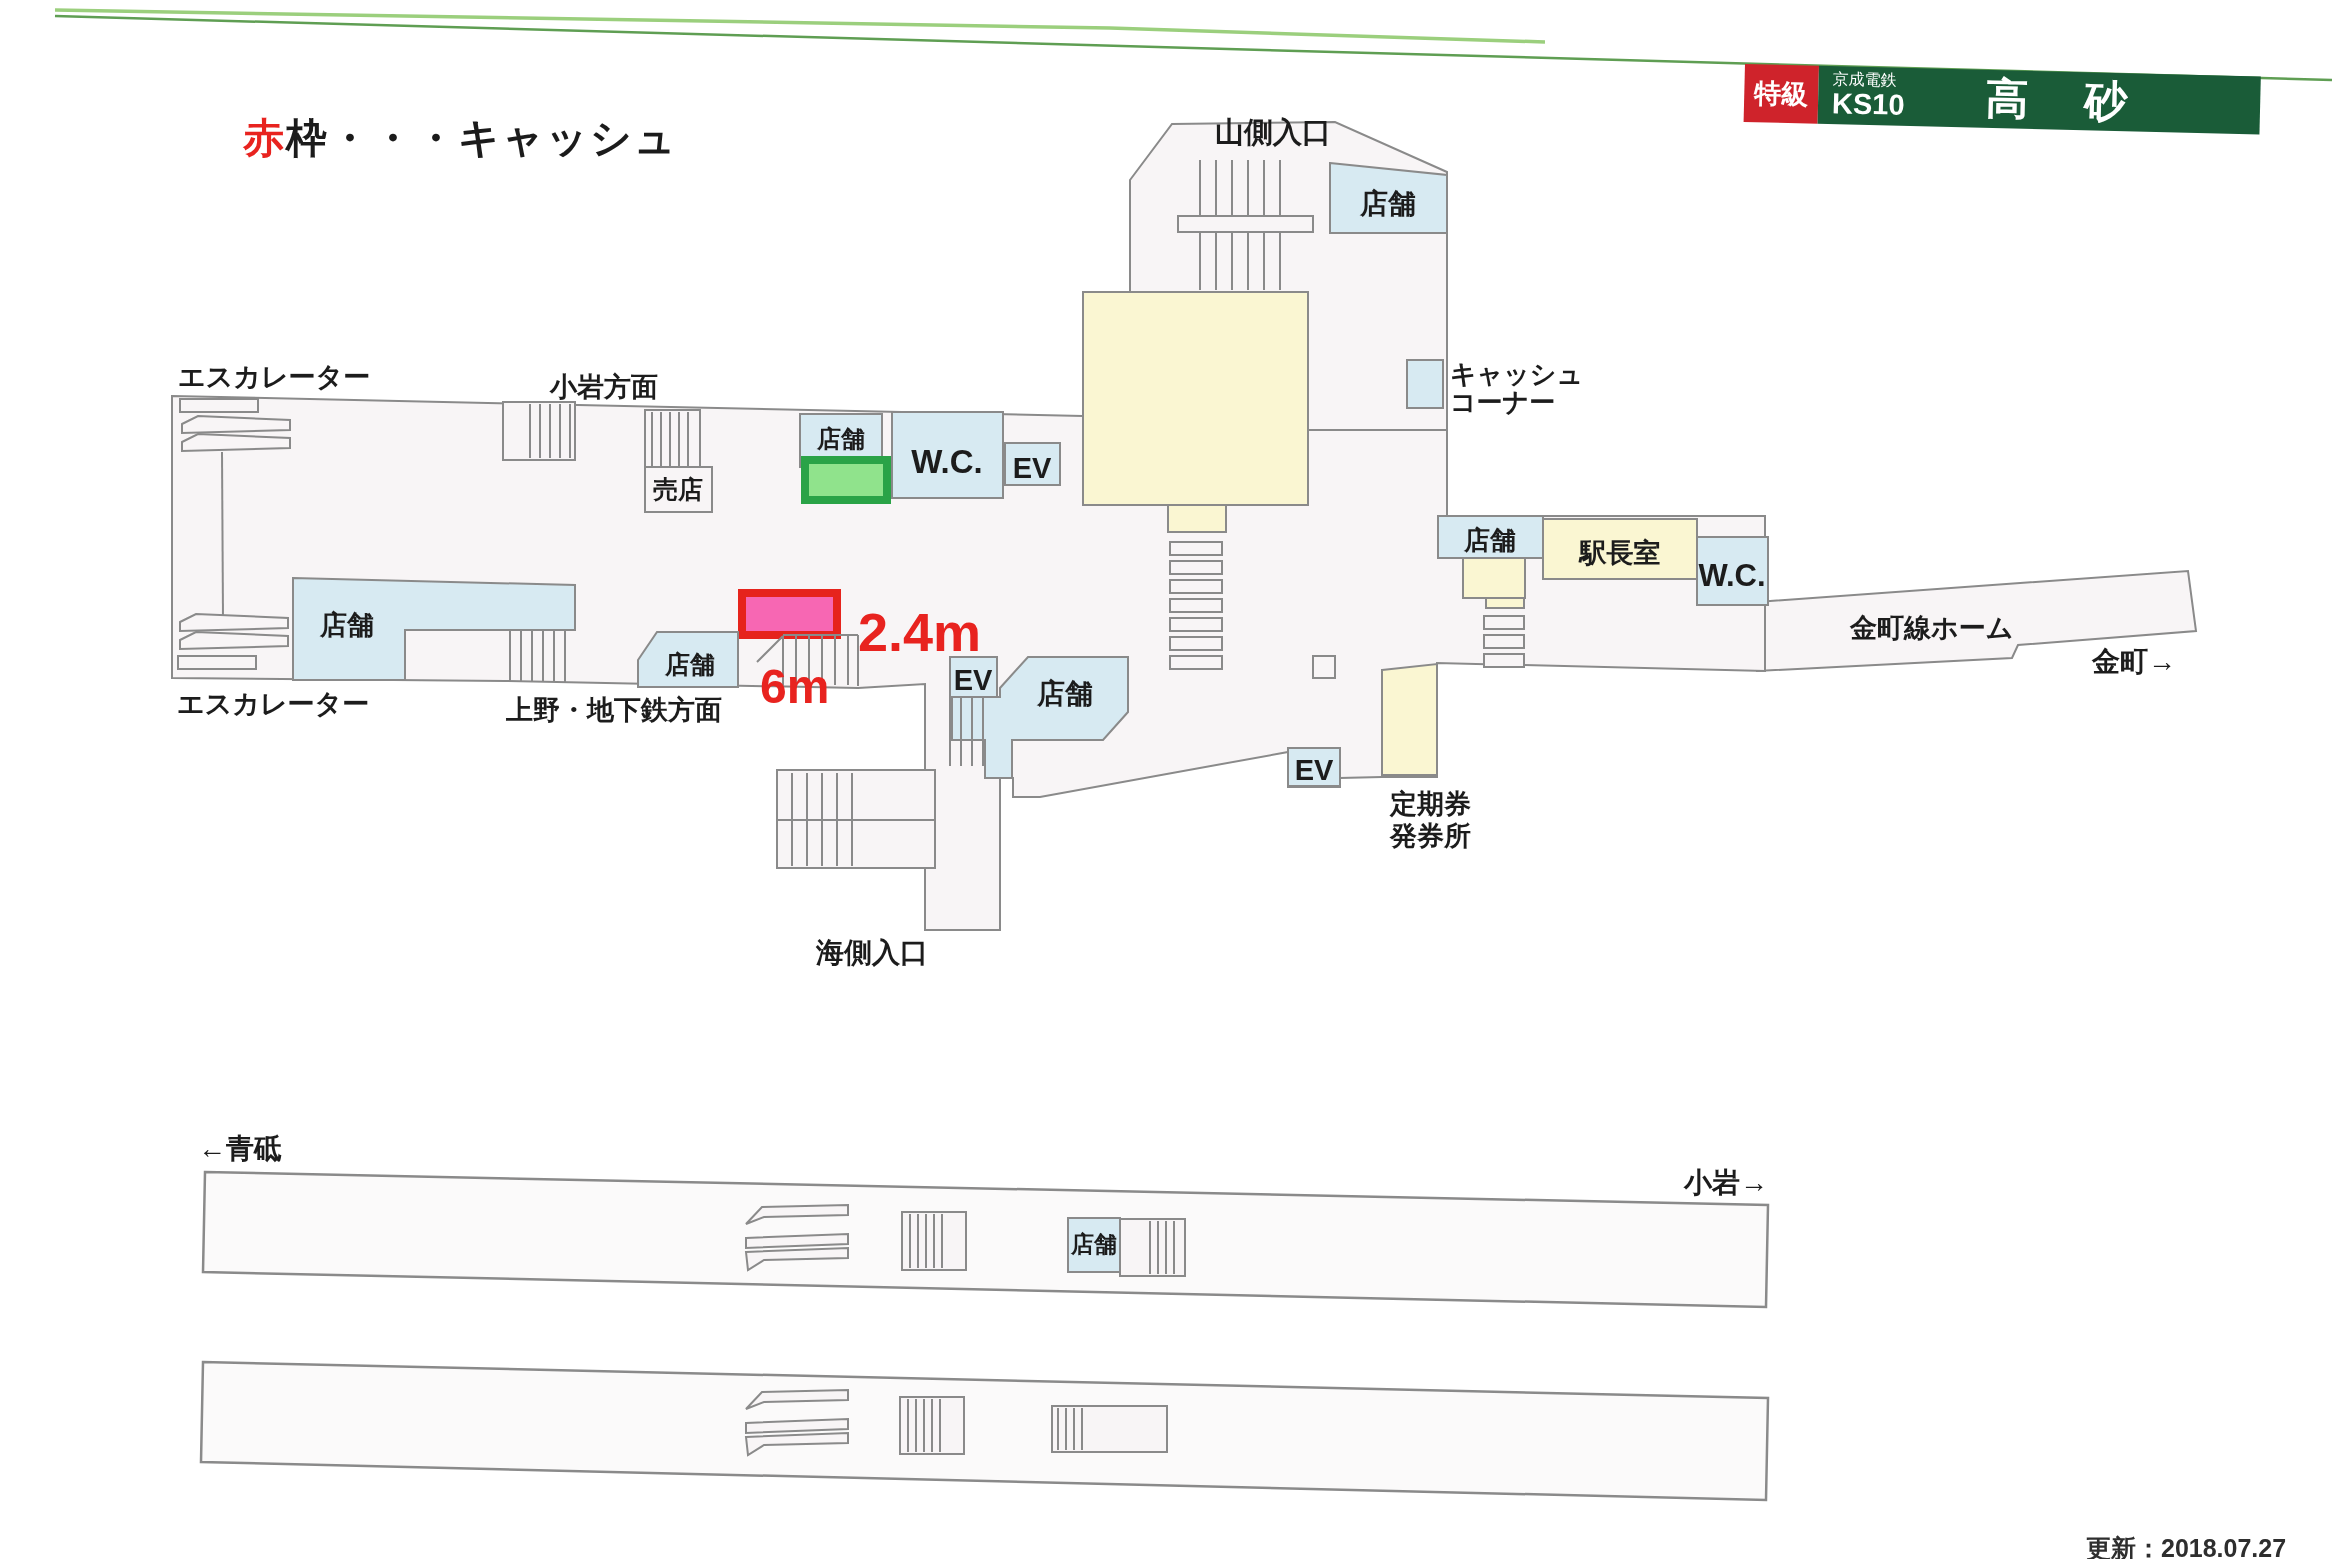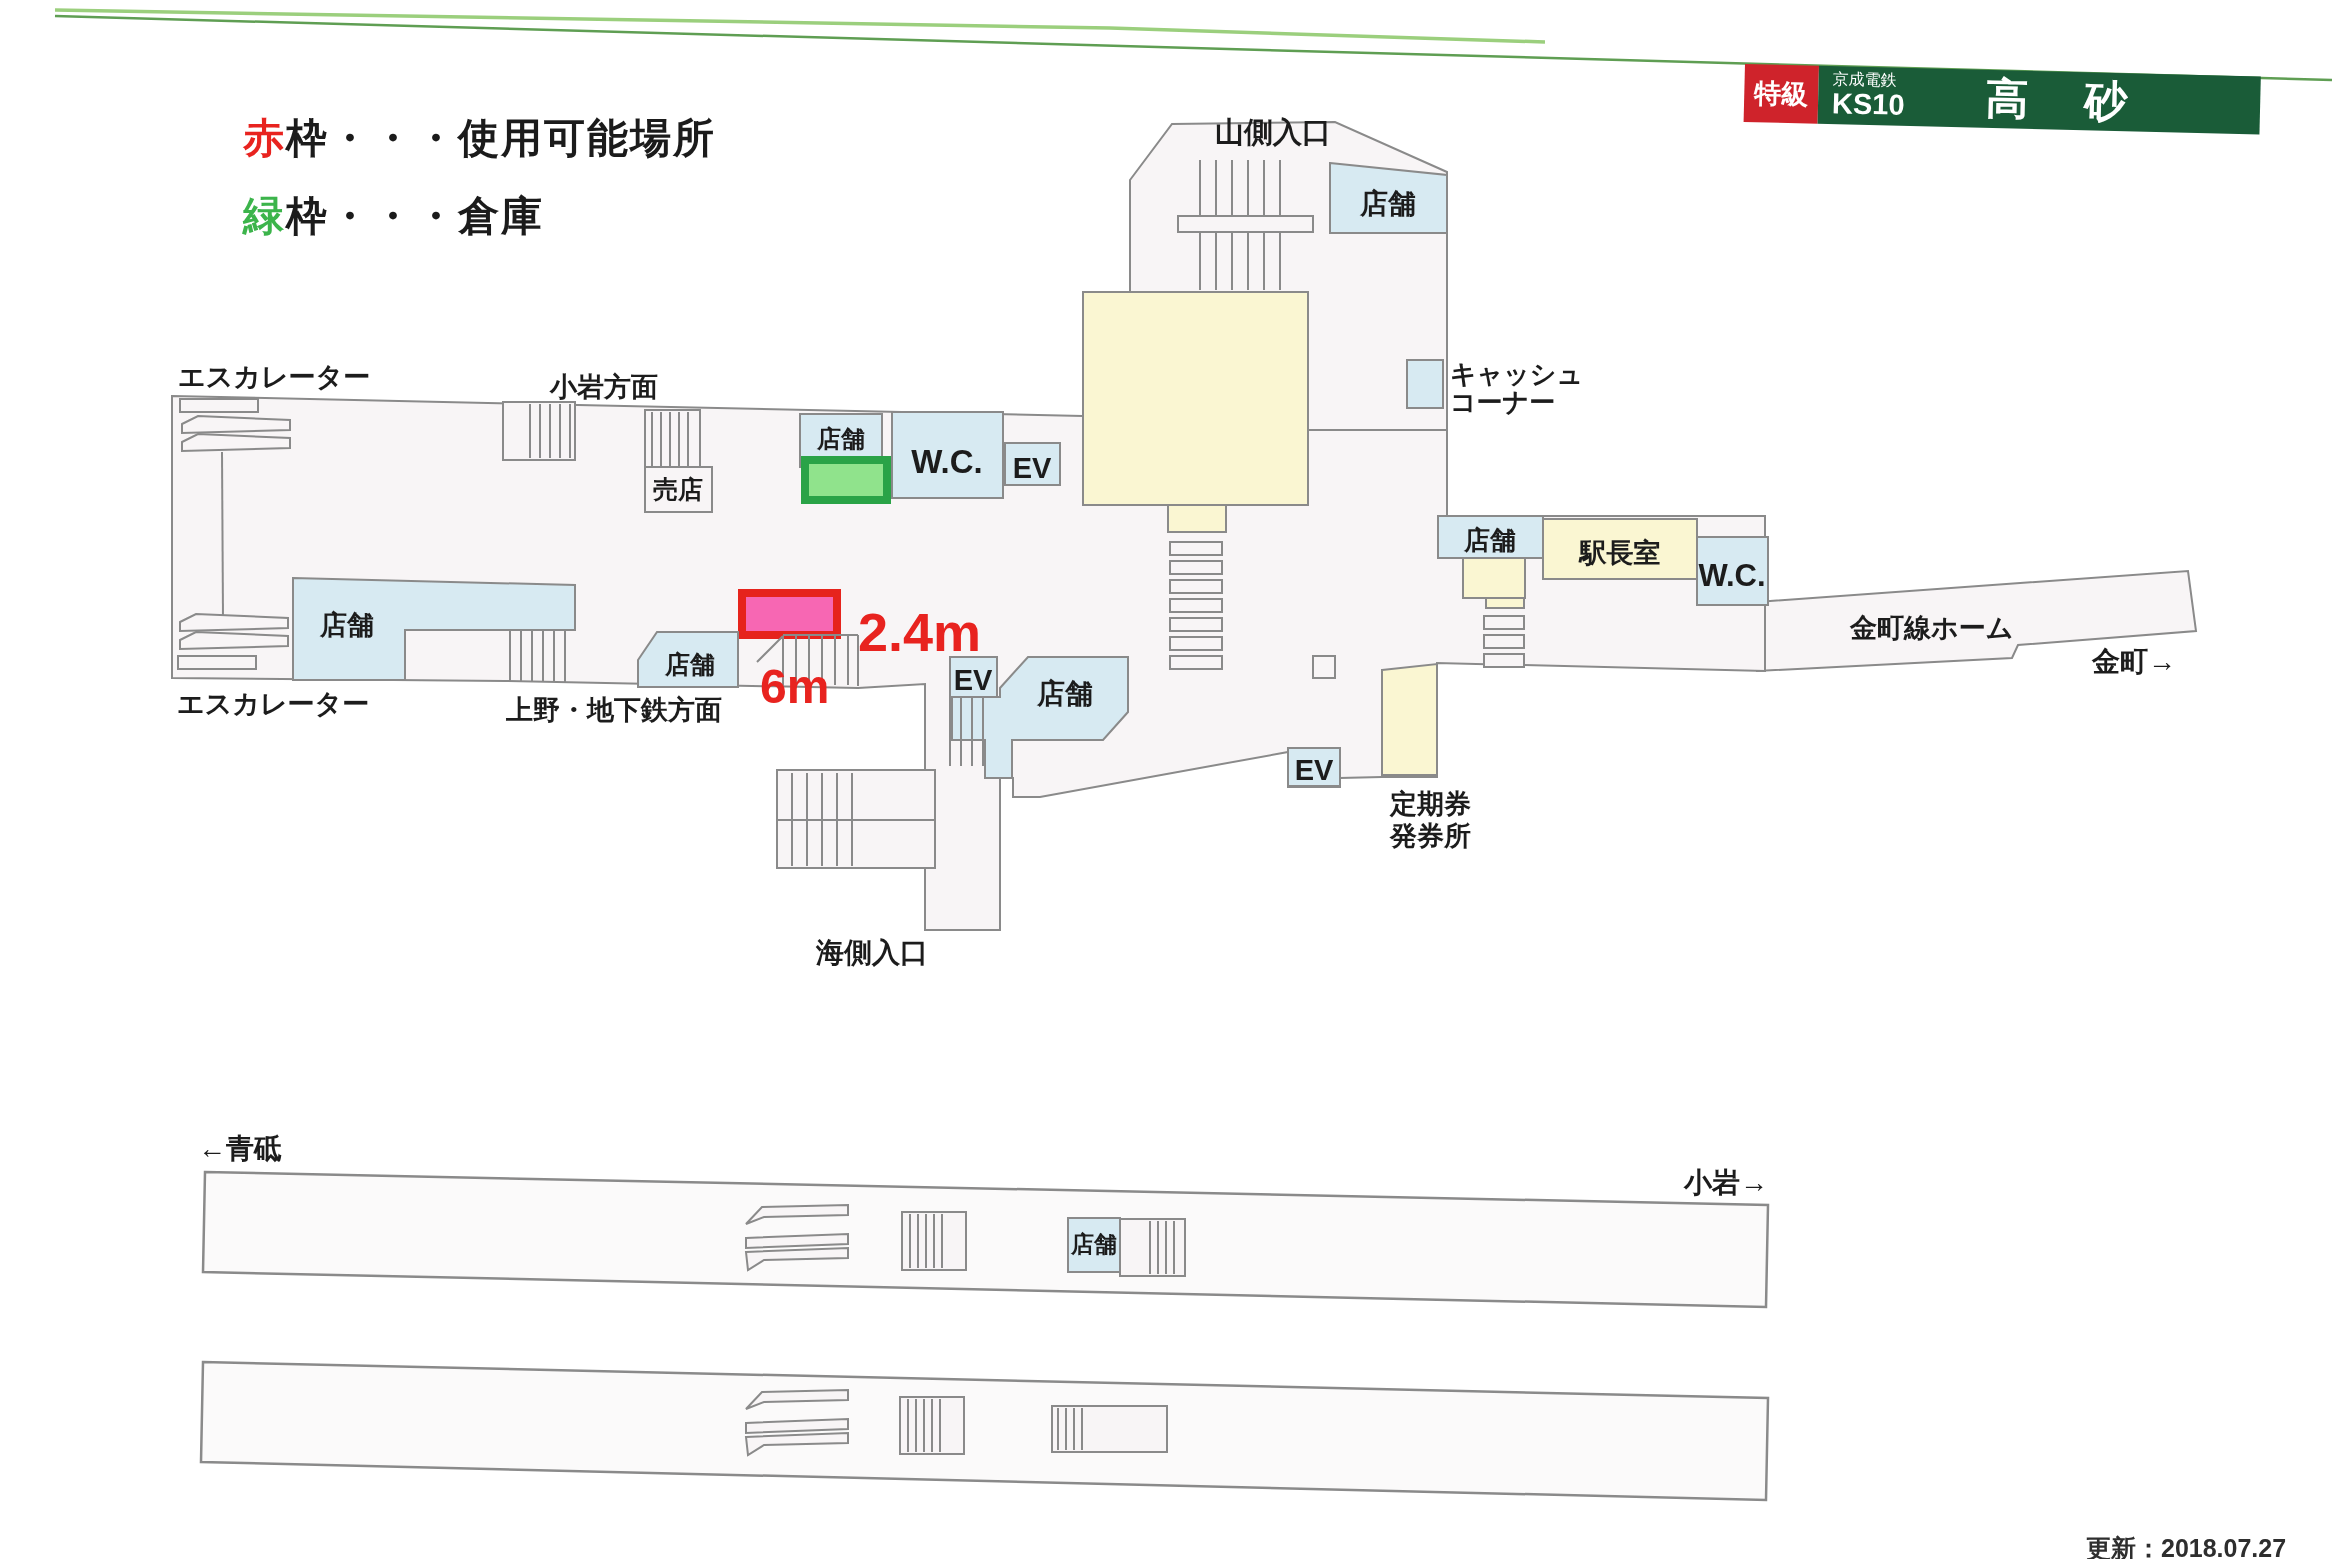--- a/index.html
+++ b/index.html
@@ -180,22 +180,21 @@
     <text class="lbl s27" x="1390" y="845">発券所</text>
     <text class="lbl s28" x="816" y="962">海側入口</text>
     <text class="lbl s54 red-dim" x="858" y="651">2.4m</text>
     <text class="lbl s48 red-dim" x="760" y="703">6m</text>
     <text class="lbl s28" x="198" y="1158">←青砥</text>
     <text class="lbl s28" x="1684" y="1192">小岩→</text>
     <text class="lbl s23 mid" x="1094" y="1252">店舗</text>
   </svg>
 
   <div class="legend">
-    <div class="row"><span class="lg-red">赤</span><span>枠・・・使用可能場所</span></div>
-    <div class="row"><span class="lg-green">緑</span><span>枠・・・倉庫</span></div>
+    <div class="row"><span class="lg-red">赤</span><span>枠・・・キャッシュ</span></div>
   </div>
 
   <div class="sign">
     <div class="grade">特級</div>
     <div class="plate">
       <div class="codecol">
         <span class="operator">京成電鉄</span>
         <span class="code">KS10</span>
       </div>
       <div class="name">高 砂</div>

